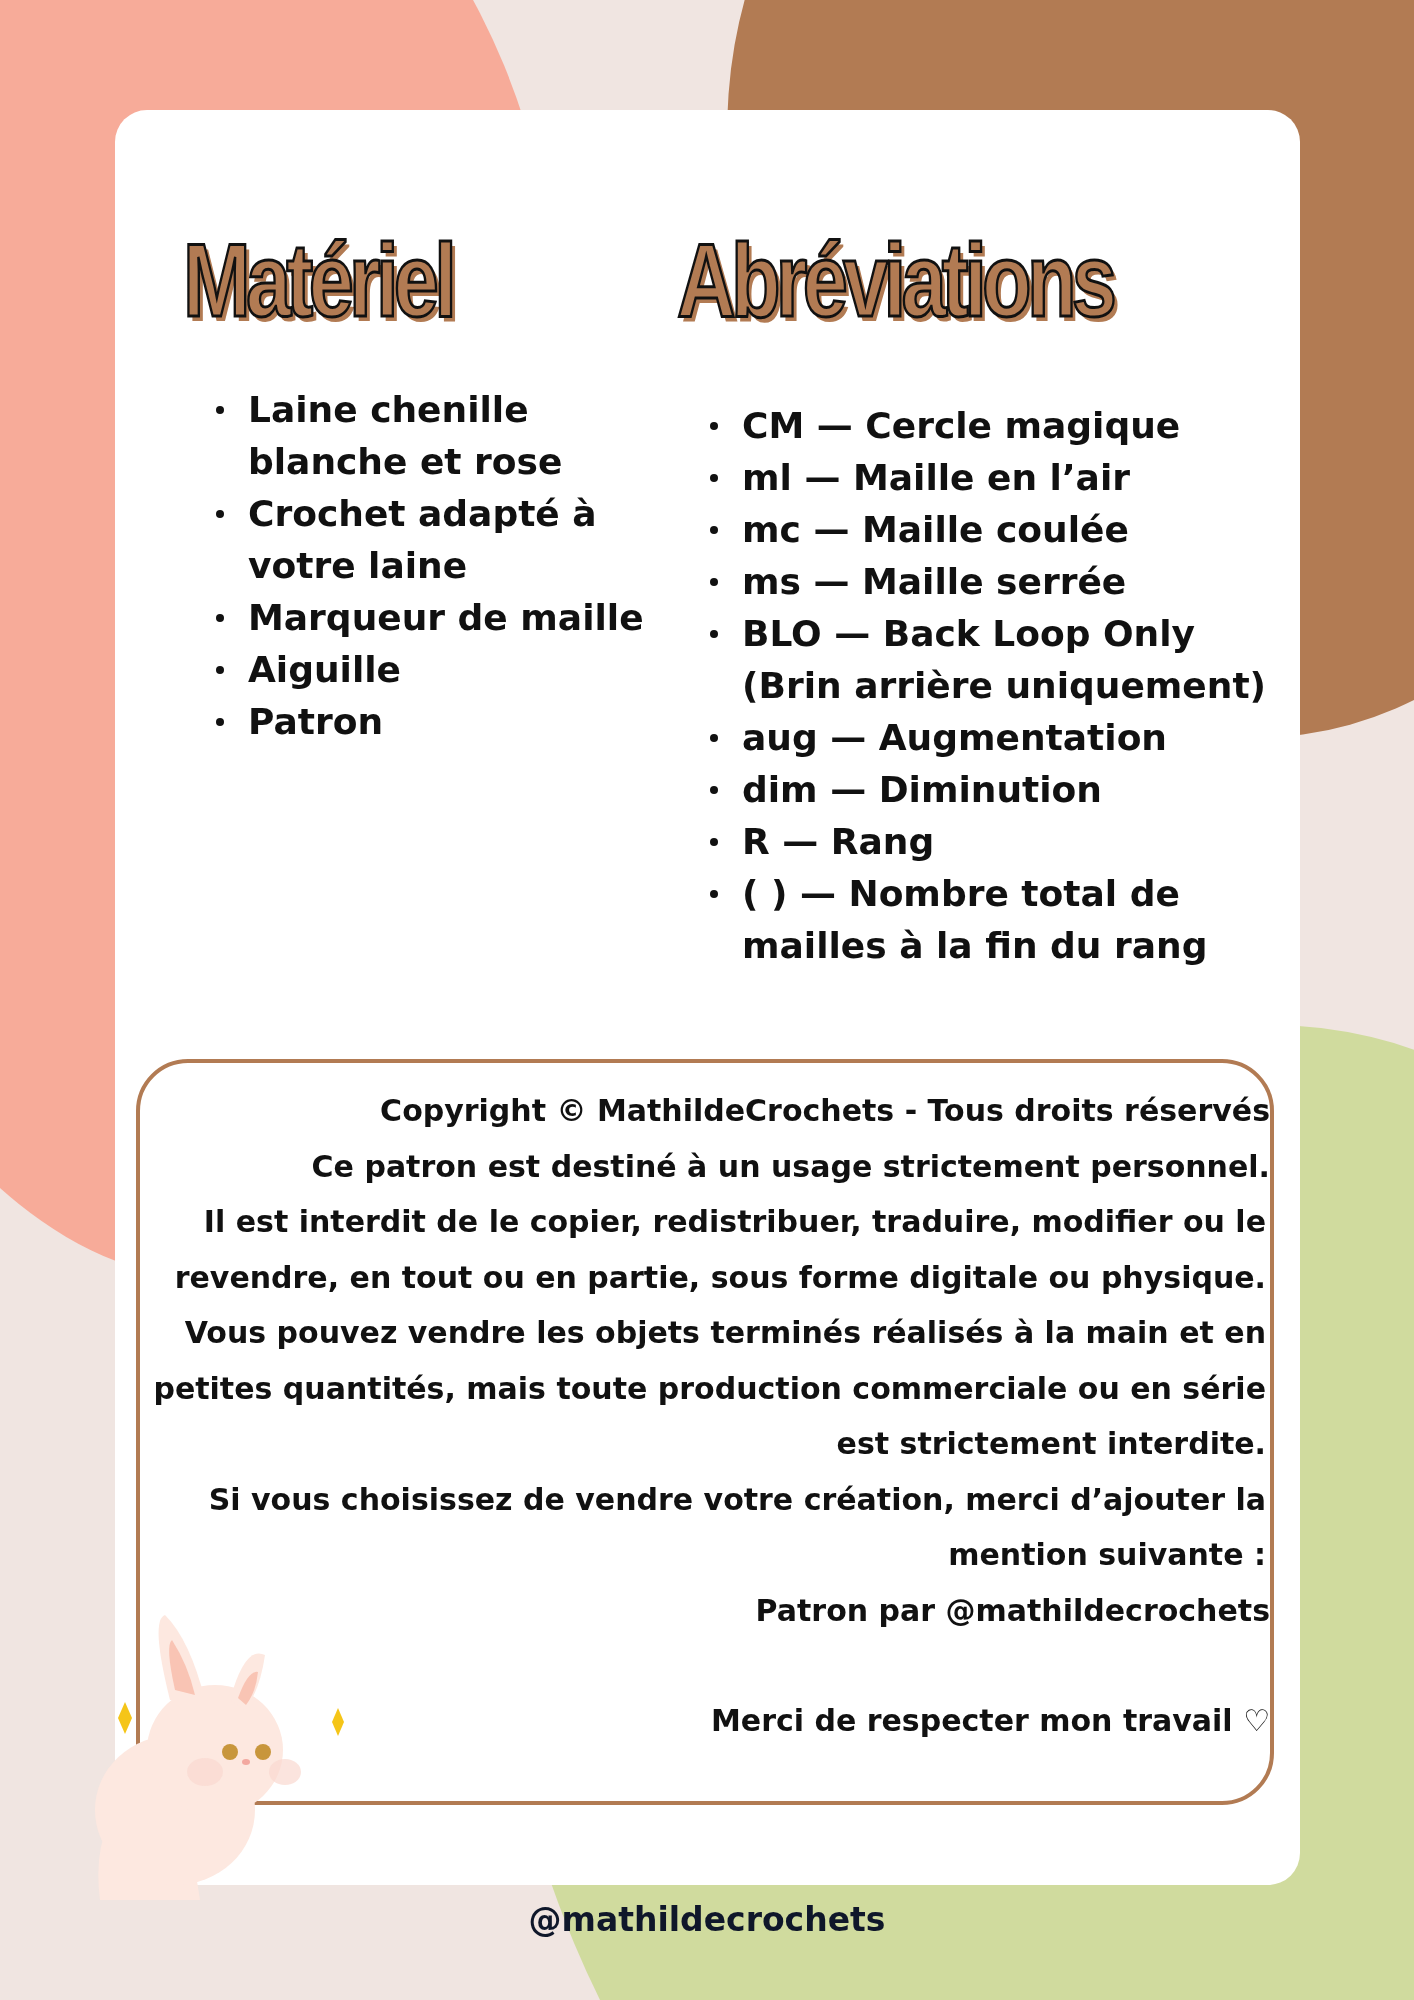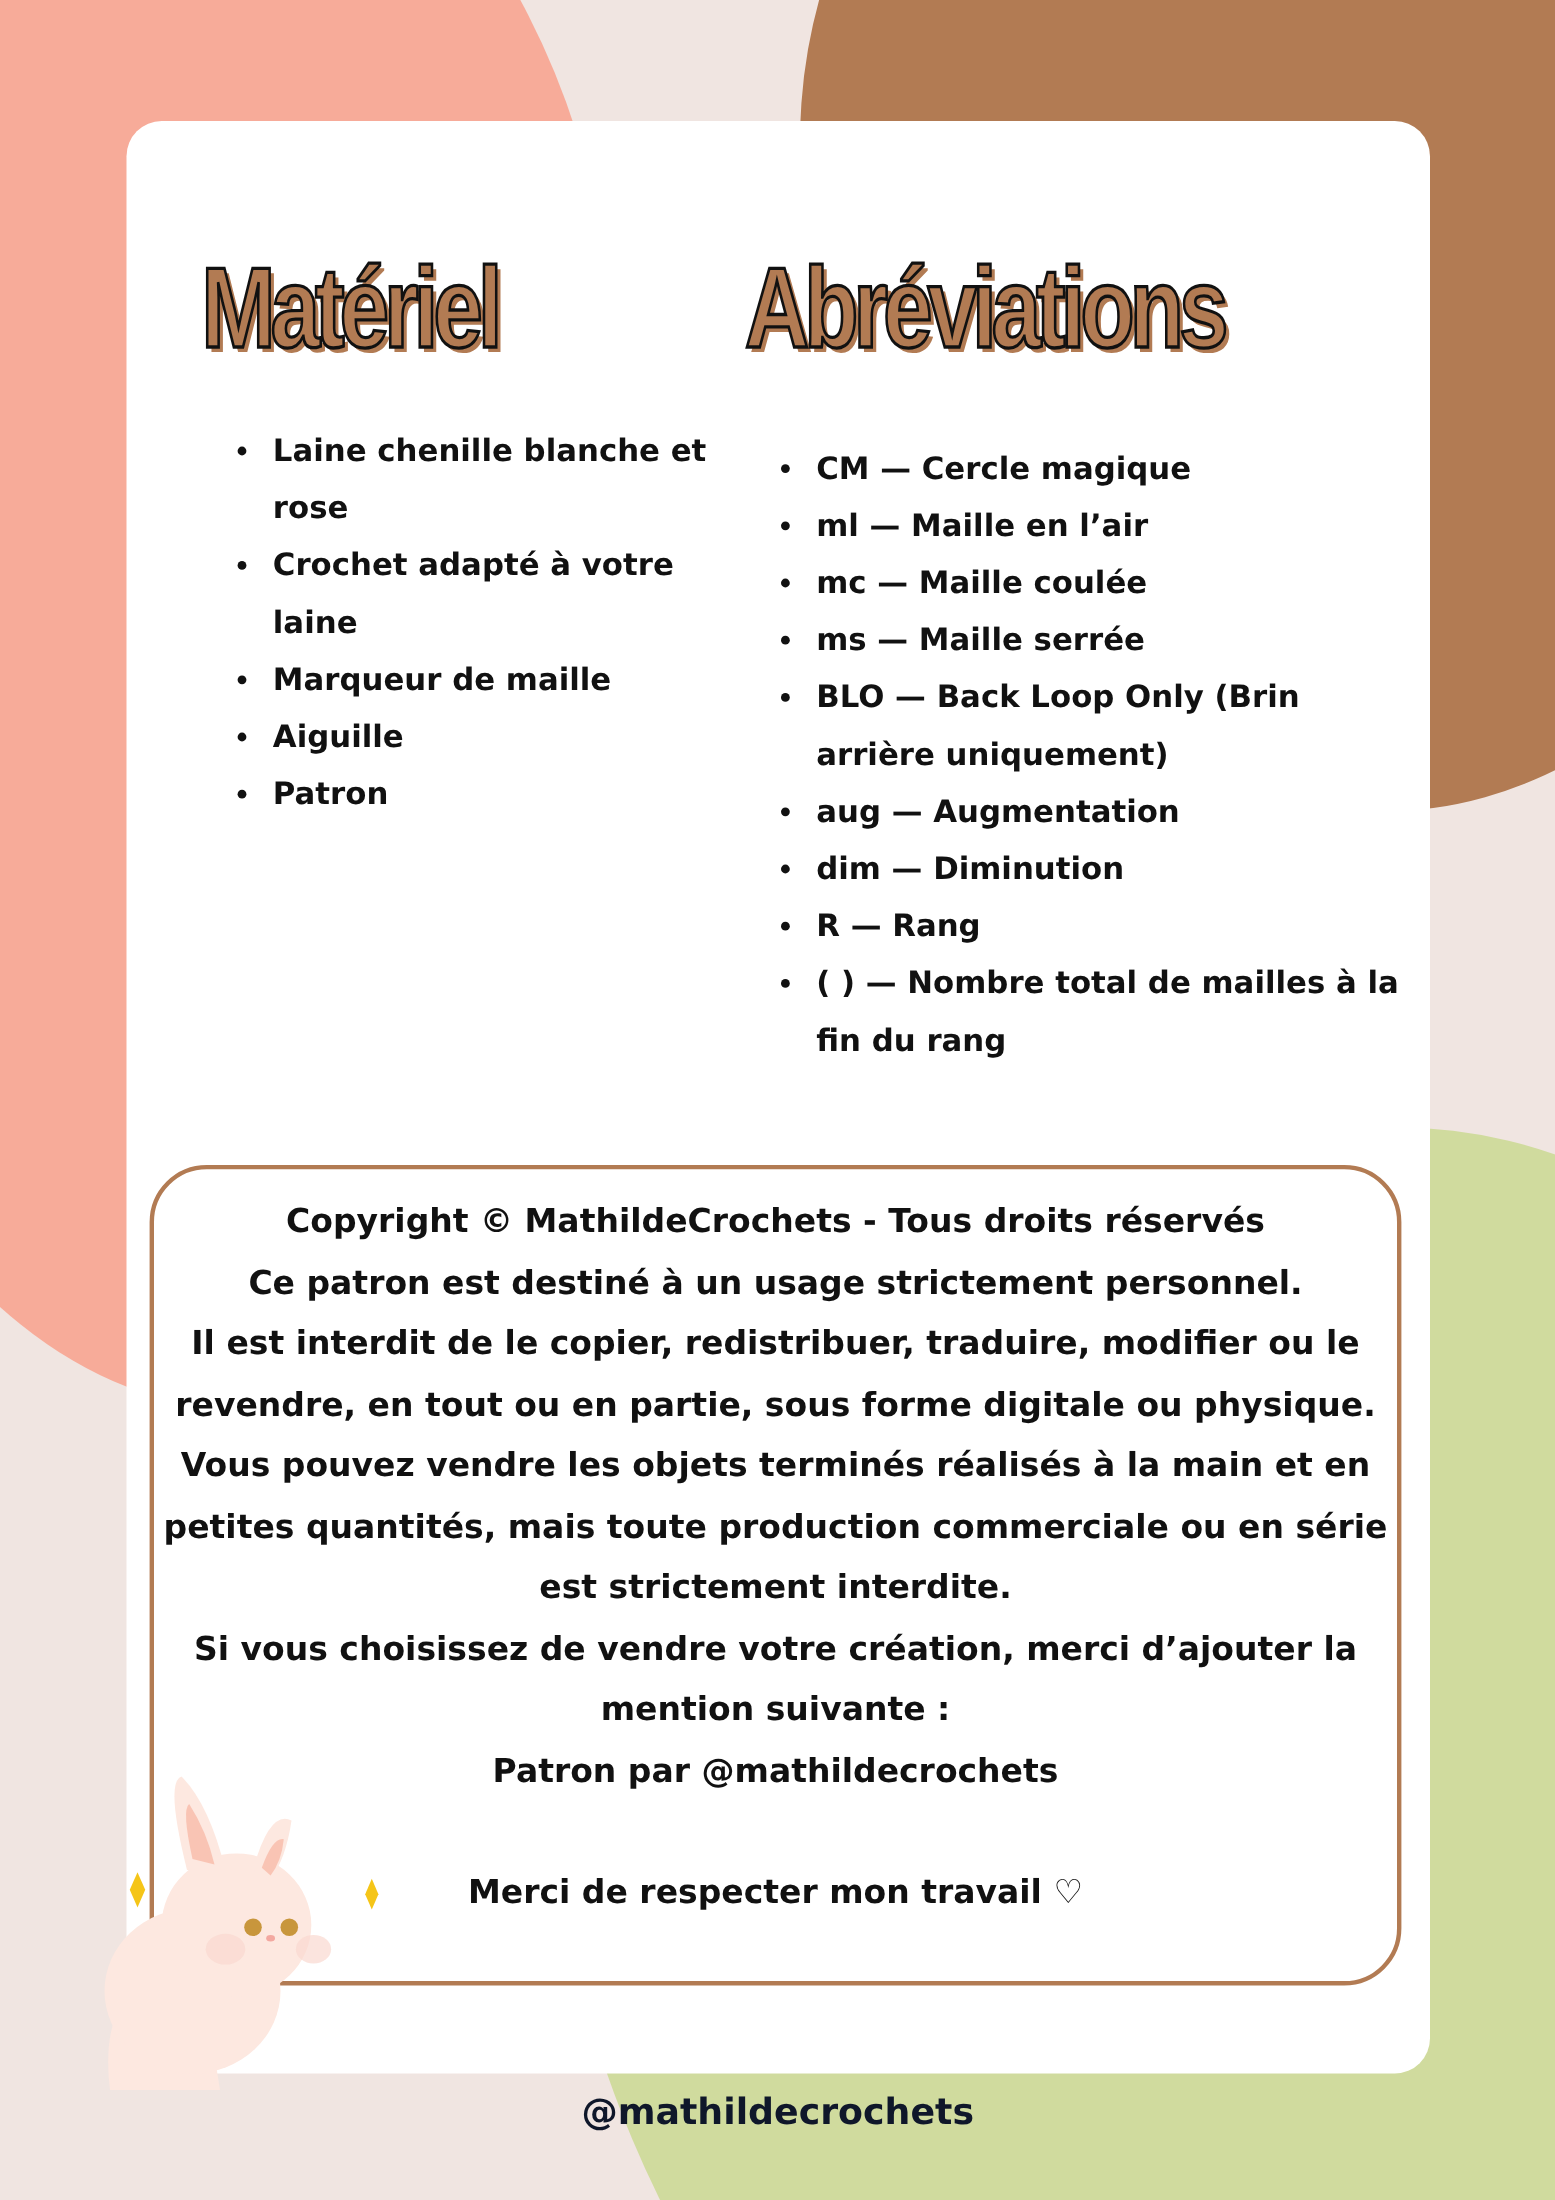--- a/index.html
+++ b/index.html
@@ -33,34 +33,34 @@
       transform: scaleX(0.78); transform-origin: left top;
       color: #b27b53;
       -webkit-text-stroke: 3px #111111;
       text-shadow: 5px 5px 0 #b27b53;
     }
     .heading-materiel { left: 183px; }
     .heading-abrev { left: 677px; }
     .list {
       position: absolute; margin: 0; padding: 0; list-style: none;
       font-family: "DejaVu Sans", sans-serif; font-weight: bold;
-      font-size: 28px; line-height: 52px; color: #111;
+      font-size: 36px; line-height: 52px; color: #111;
     }
     .list li { position: relative; padding-left: 32px; }
     .list li .bullet {
       position: absolute; left: 0; top: 22px; width: 8px; height: 8px;
       border-radius: 50%; background: #111;
     }
     .list-materiel { left: 216px; top: 384px; width: 430px; }
     .list-abrev { left: 710px; top: 400px; width: 570px; }
     .copyright-box {
       position: absolute; left: 136px; top: 1059px; width: 1138px; height: 746px;
       box-sizing: border-box; border: 4px solid #b27b53; border-radius: 52px;
       background: #fff;
-      text-align: center;
+      text-align: right;
       font-family: "DejaVu Sans", sans-serif; font-weight: bold; color: #111;
       font-size: 30px; line-height: 55.5px;
       padding-top: 20px;
     }
     .copyright-box p { margin: 0; }
     .copyright-box .spacer { height: 55px; }
     .footer-handle {
       position: absolute; left: 0; width: 1414px; top: 1900px; text-align: center;
       font-family: "DejaVu Sans", sans-serif; font-weight: bold; font-size: 33px; color: #0f172a;
     }

